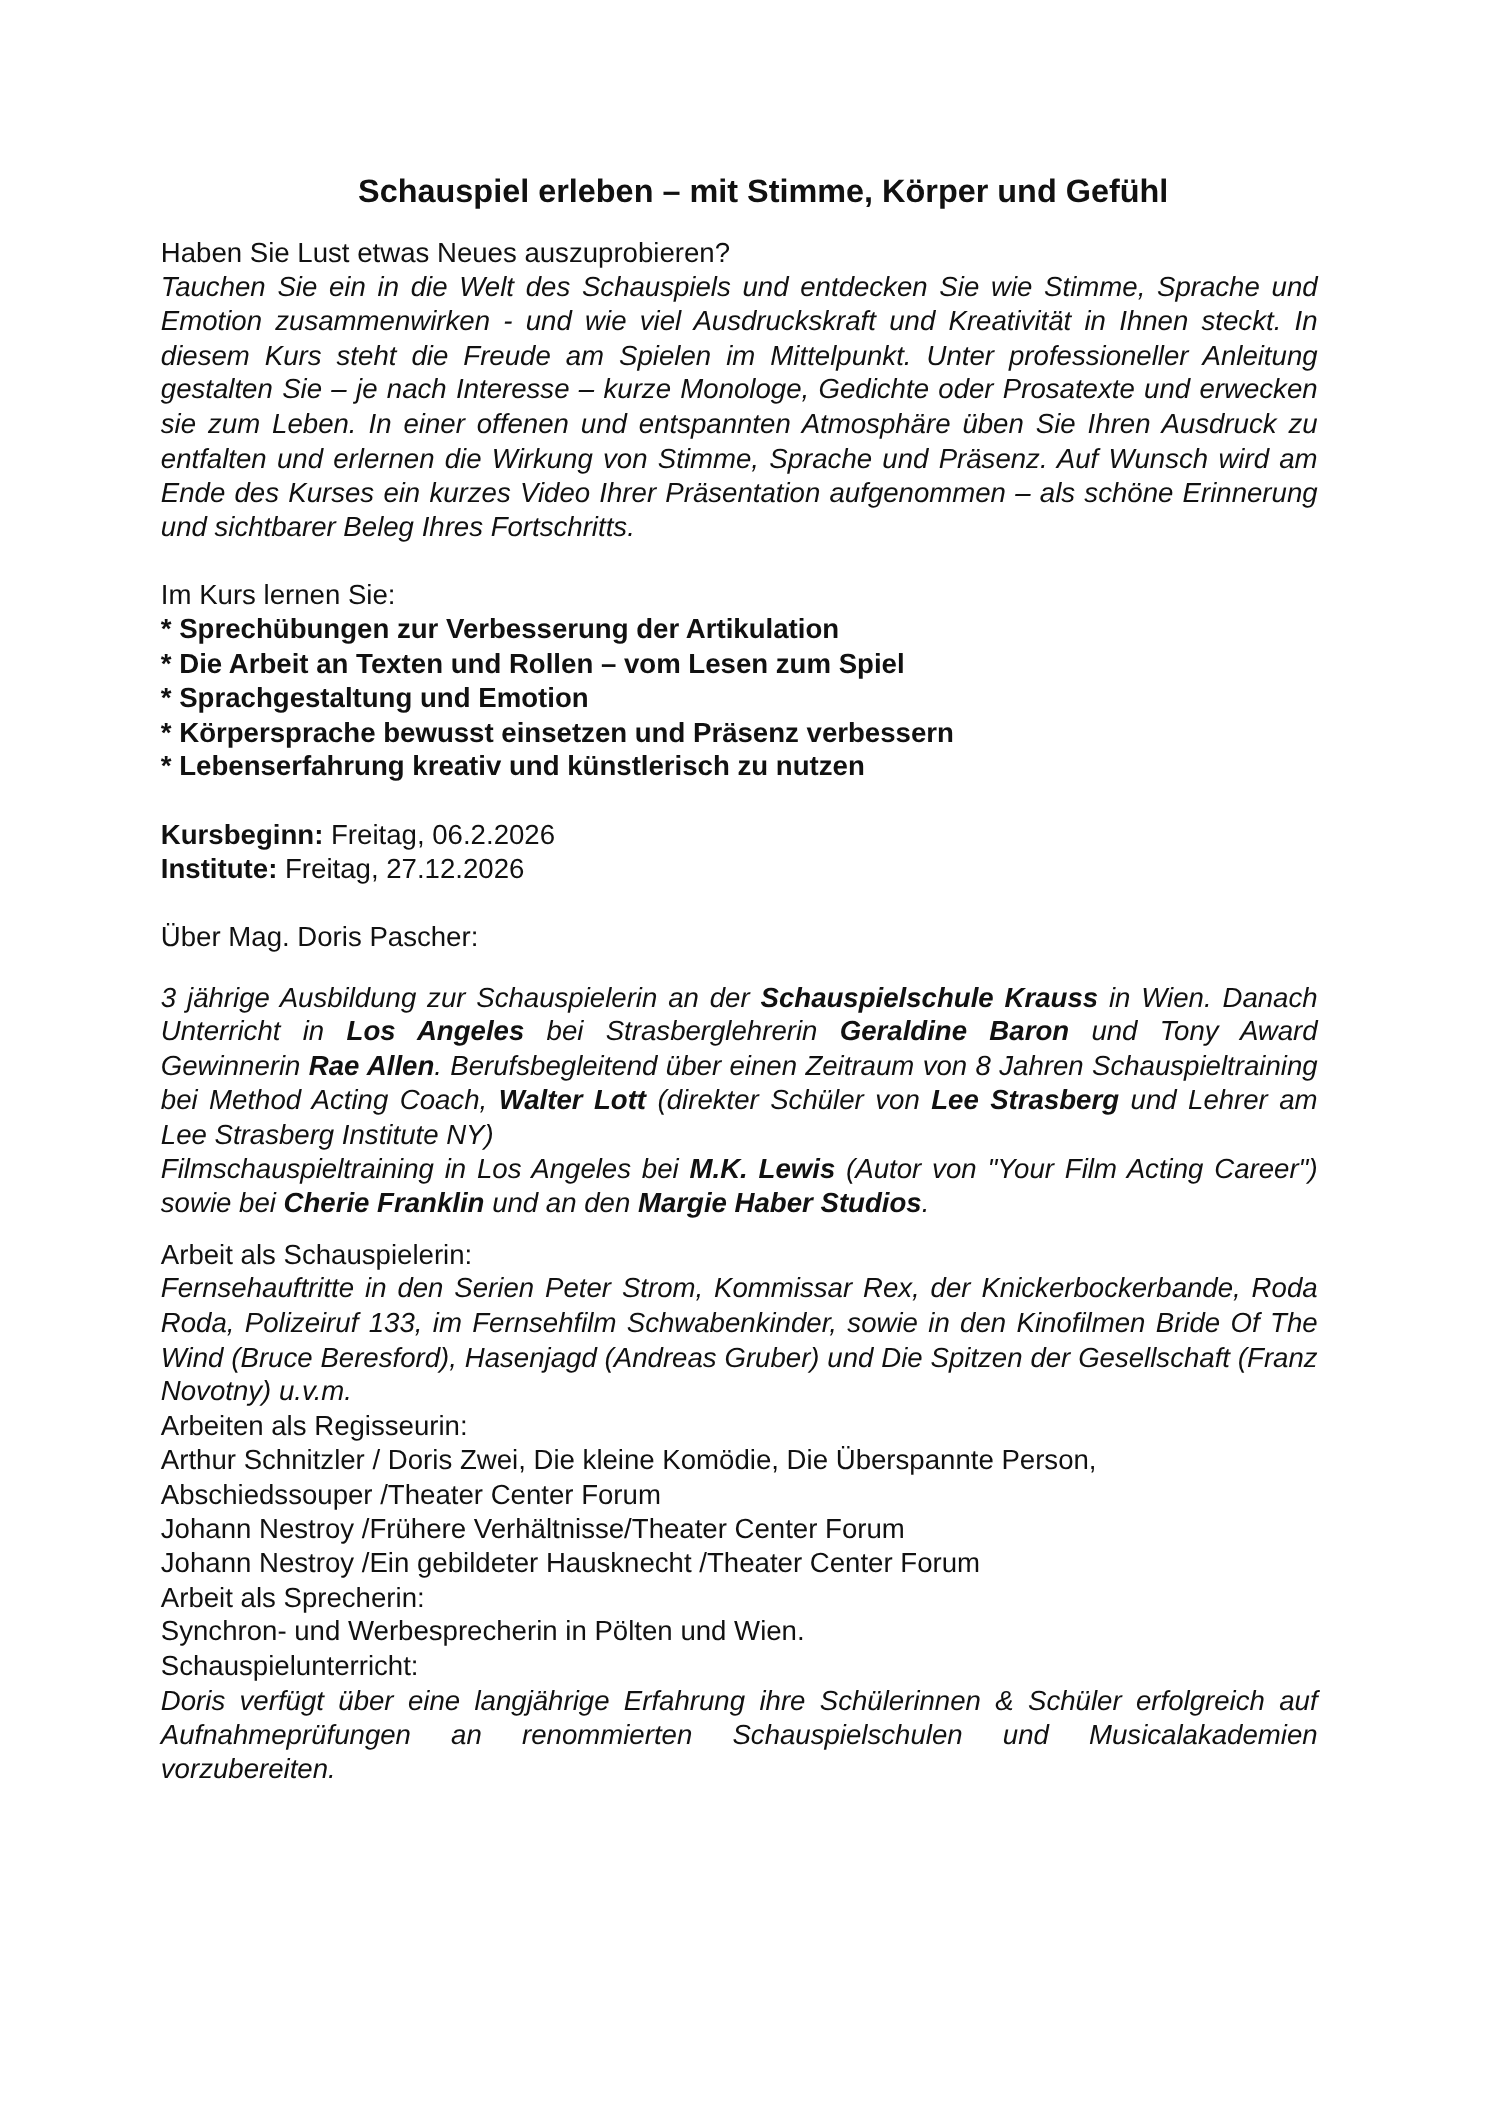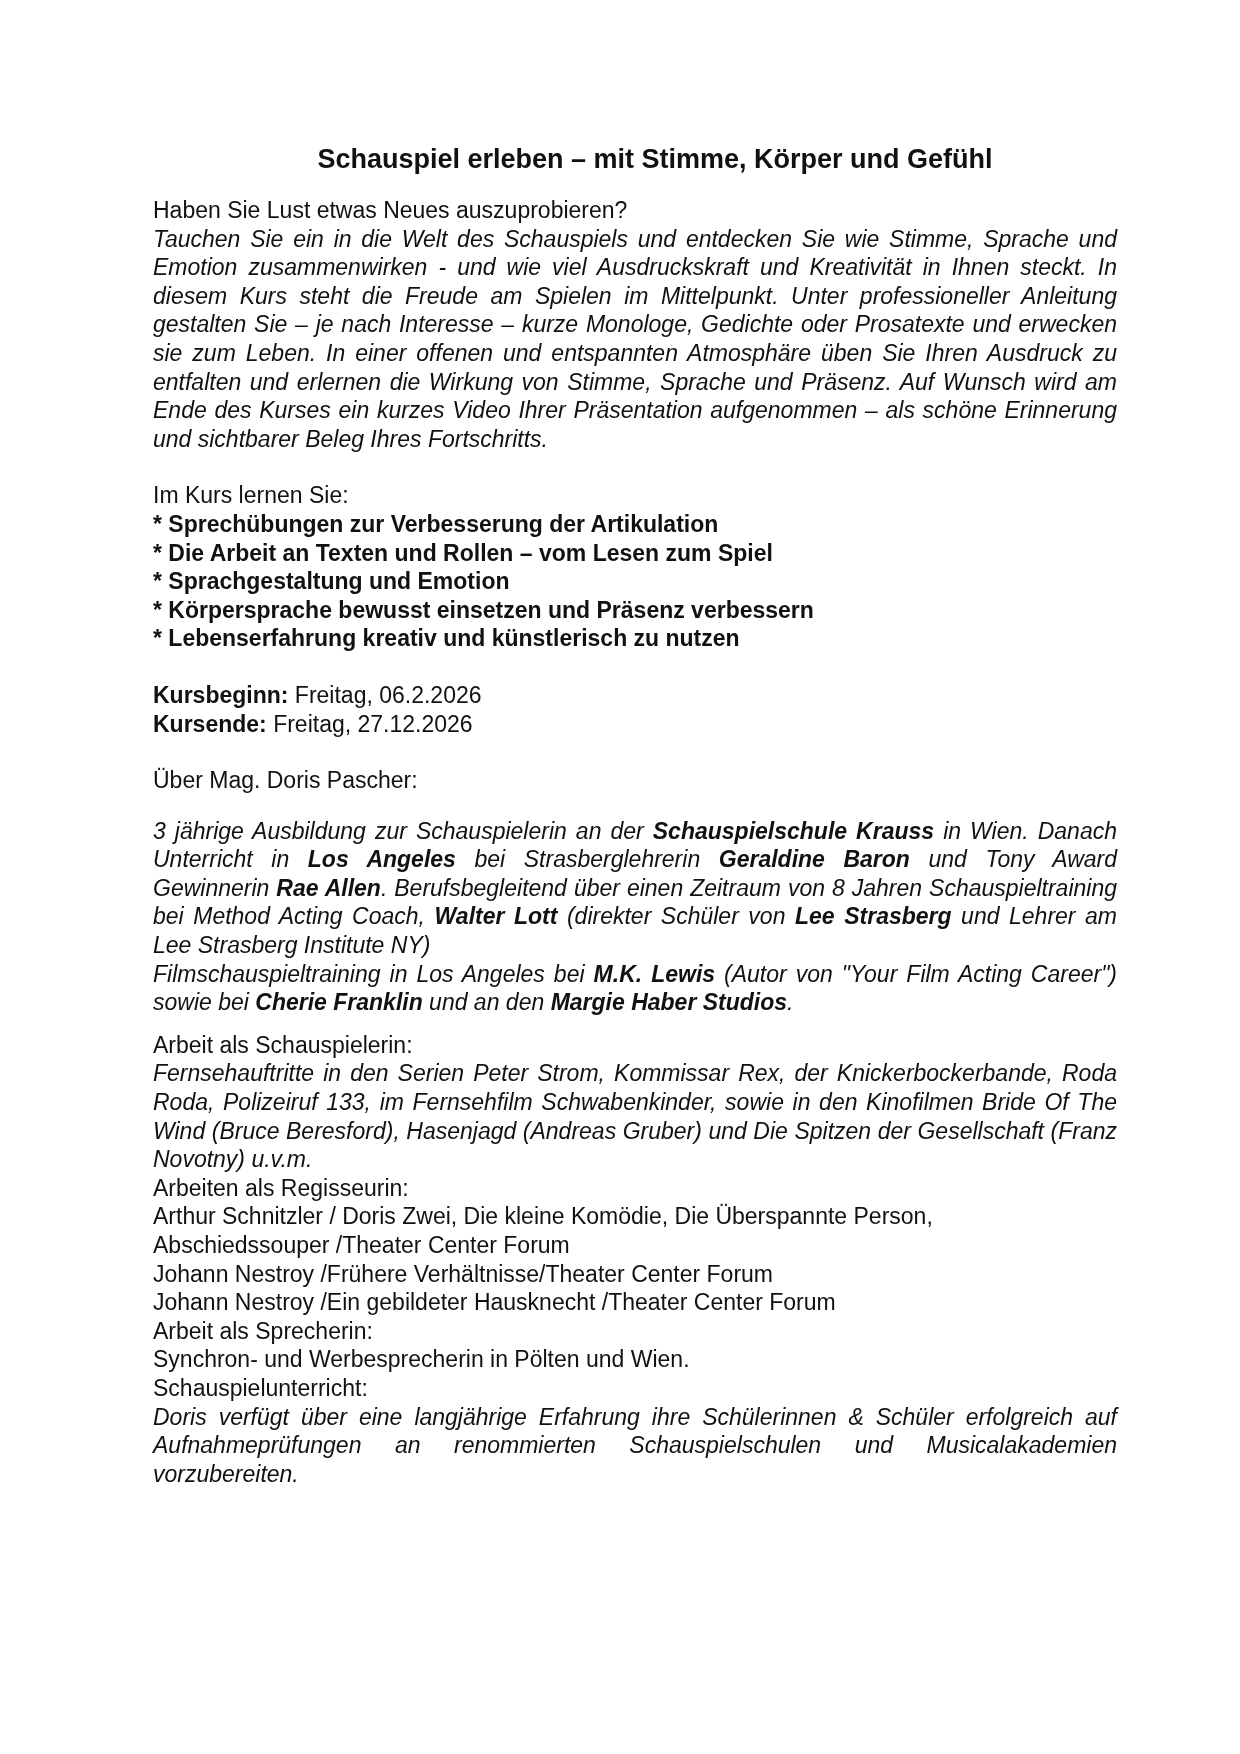--- a/index.html
+++ b/index.html
@@ -1,21 +1,21 @@
 <!DOCTYPE html>
 <html><head>
 <meta charset="utf-8">
 <style>
   html, body { margin: 0; padding: 0; background: #ffffff; }
   body {
     width: 1240px; height: 1754px; position: relative; overflow: hidden;
     font-family: "Liberation Sans", sans-serif; color: #111111;
   }
   .page {
-    position: absolute; left: 153px; top: 142px; width: 964px;
+    position: absolute; left: 134px; top: 142px; width: 964px;
     font-size: 23px; line-height: 28.6px;
   }
   .title {
     text-align: center; font-weight: bold; font-size: 27px; line-height: 34px;
     margin: 0 0 20px 0; padding-left: 40px;
   }
   p { margin: 0; }
   .just { text-align: justify; text-align-last: left; font-style: italic; }
   .gap { height: 28px; }
   .gap-s { height: 14px; }
@@ -41,21 +41,21 @@
     <li>* Sprechübungen zur Verbesserung der Artikulation</li>
     <li>* Die Arbeit an Texten und Rollen – vom Lesen zum Spiel</li>
     <li>* Sprachgestaltung und Emotion</li>
     <li>* Körpersprache bewusst einsetzen und Präsenz verbessern</li>
     <li>* Lebenserfahrung kreativ und künstlerisch zu nutzen</li>
   </ul>
 
   <div class="gap"></div>
 
   <p><span class="b">Kursbeginn:</span><span> Freitag, 06.2.2026</span></p>
-  <p><span class="b">Kursende:</span><span> Freitag, 27.12.2026</span></p>
+  <p><span class="b">Institute:</span><span> Freitag, 27.12.2026</span></p>
 
   <div class="gap"></div>
 
   <p class="heading">Über Mag. Doris Pascher:</p>
 
   <div class="gap" style="height:22px"></div>
 
   <p class="just">
     <span>3 jährige Ausbildung zur Schauspielerin an der </span><span class="b">Schauspielschule Krauss</span><span> in Wien. Danach Unterricht in </span><span class="b">Los Angeles</span><span> bei Strasberglehrerin </span><span class="b">Geraldine Baron</span><span> und Tony Award Gewinnerin </span><span class="b">Rae Allen</span><span>. Berufsbegleitend über einen Zeitraum von 8 Jahren Schauspieltraining bei Method Acting Coach, </span><span class="b">Walter Lott</span><span> (direkter Schüler von </span><span class="b">Lee Strasberg</span><span> und Lehrer am Lee Strasberg Institute NY)</span>
   </p>

